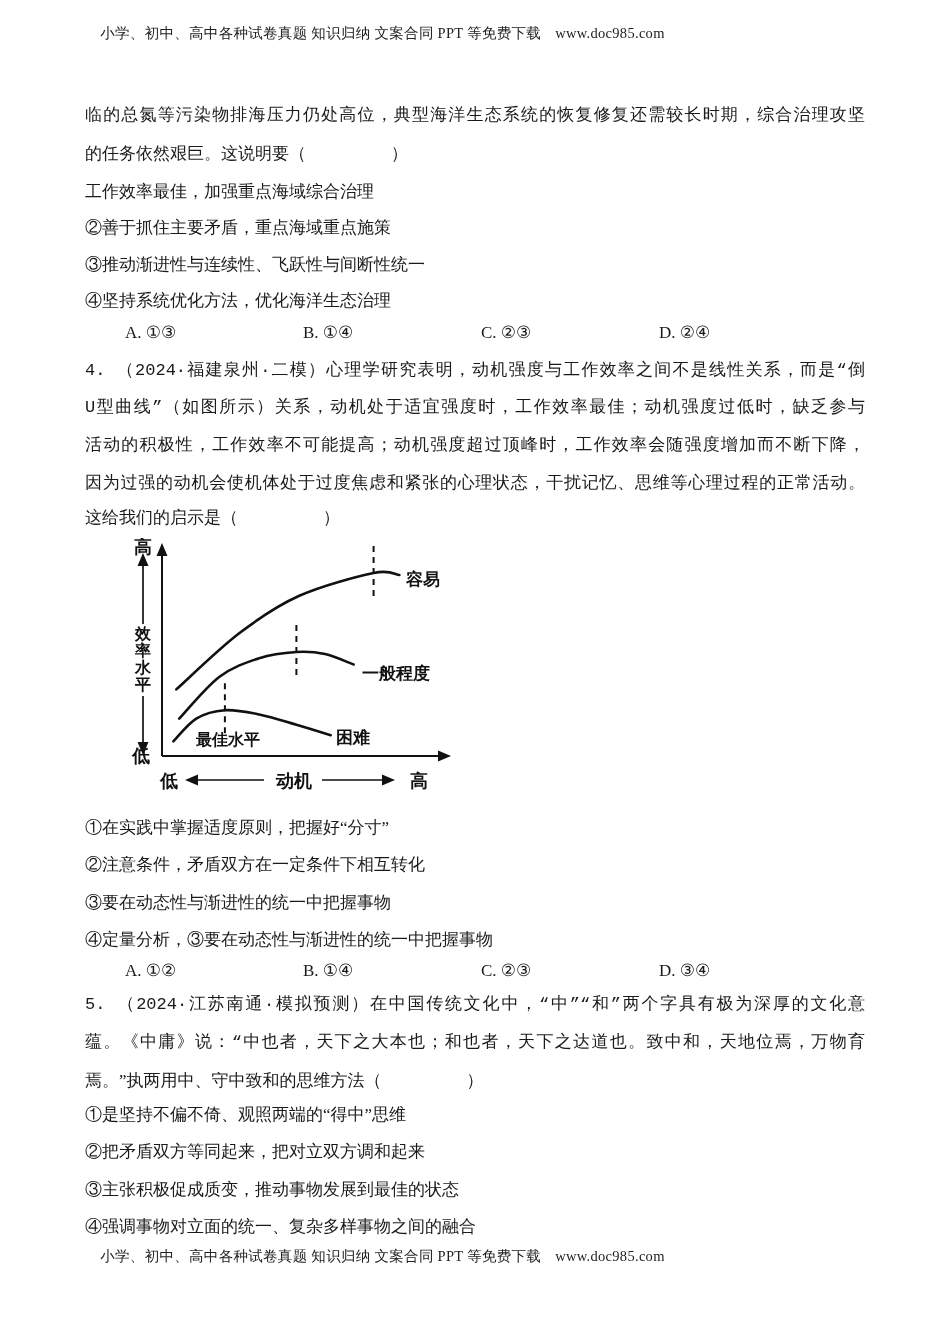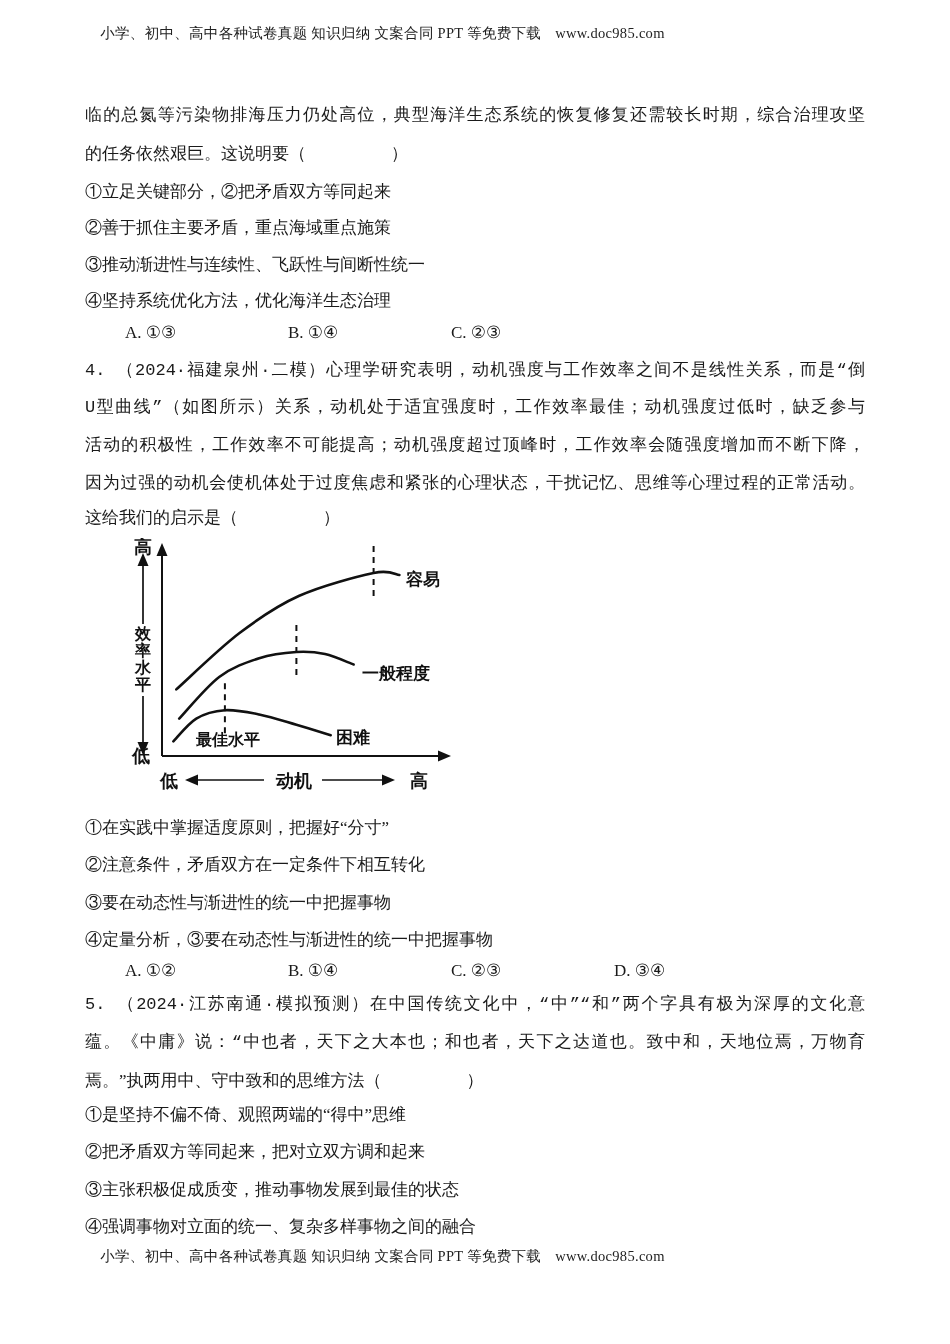--- a/index.html
+++ b/index.html
@@ -4,48 +4,49 @@
 <style>
   html,body{margin:0;padding:0;background:#ffffff;}
   body{width:950px;height:1344px;position:relative;overflow:hidden;
        font-family:"Liberation Serif","DejaVu Serif",serif;color:#1a1a1a;}
   .banner{position:absolute;left:0;width:765px;text-align:center;font-size:14.5px;
           line-height:22px;color:#222;letter-spacing:0.3px;white-space:nowrap;}
   .banner .site{margin-left:14px;}
   .ln{position:absolute;left:85px;width:780px;height:36px;line-height:36px;
       font-size:17px;overflow:hidden;white-space:nowrap;}
   .just{white-space:normal;text-align:justify;text-align-last:justify;font-family:Liberation Mono, monospace;}
-  .ansrow{display:flex;padding-left:40px;}
+  .ansrow{display:flex;padding-left:40px;gap:15px;}
   .ansrow span{display:inline-block;width:163px;}
   .chartbox{position:absolute;left:100px;top:538px;width:400px;height:258px;}
   .axis{stroke:#111;stroke-width:2;}
   .thin{stroke:#111;stroke-width:1.7;}
   .curve{fill:none;stroke:#111;stroke-width:2.6;stroke-linecap:round;}
   .peakdash{stroke:#111;stroke-width:2;stroke-dasharray:6 5;}
   .chartbox text{font-family:"Liberation Sans","DejaVu Sans",sans-serif;
                  font-weight:600;fill:#111;}
   .arrowfill{fill:#111;}
 </style>
 </head>
 <body>
 
 <div class="banner" style="top:22px">
   <span>小学、初中、高中各种试卷真题 知识归纳 文案合同 PPT 等免费下载</span><span class="site">www.doc985.com</span>
 </div>
 
 <div class="ln just" style="top:98px">临的总氮等污染物排海压力仍处高位，典型海洋生态系统的恢复修复还需较长时期，综合治理攻坚</div>
 <div class="ln" style="top:136px">的任务依然艰巨。这说明要（　　　　　）</div>
-<div class="ln" style="top:174px">①立足关键部分，②把矛盾双方等同起来</div>
+<div class="ln" style="top:174px">工作效率最佳，加强重点海域综合治理</div>
 <div class="ln" style="top:210px">②善于抓住主要矛盾，重点海域重点施策</div>
 <div class="ln" style="top:247px">③推动渐进性与连续性、飞跃性与间断性统一</div>
 <div class="ln" style="top:283px">④坚持系统优化方法，优化海洋生态治理</div>
 <div class="ln ansrow" style="top:315px">
   <span>A. ①③</span>
   <span>B. ①④</span>
   <span>C. ②③</span>
+  <span>D. ②④</span>
 </div>
 
 <div class="ln just" style="top:353px">4. （2024·福建泉州·二模）心理学研究表明，动机强度与工作效率之间不是线性关系，而是“倒</div>
 <div class="ln just" style="top:390px">U型曲线”（如图所示）关系，动机处于适宜强度时，工作效率最佳；动机强度过低时，缺乏参与</div>
 <div class="ln just" style="top:428px">活动的积极性，工作效率不可能提高；动机强度超过顶峰时，工作效率会随强度增加而不断下降，</div>
 <div class="ln just" style="top:466px">因为过强的动机会使机体处于过度焦虑和紧张的心理状态，干扰记忆、思维等心理过程的正常活动。</div>
 <div class="ln" style="top:500px">这给我们的启示是（　　　　　）</div>
 
 <svg class="chartbox" viewBox="0 0 400 258">
 

